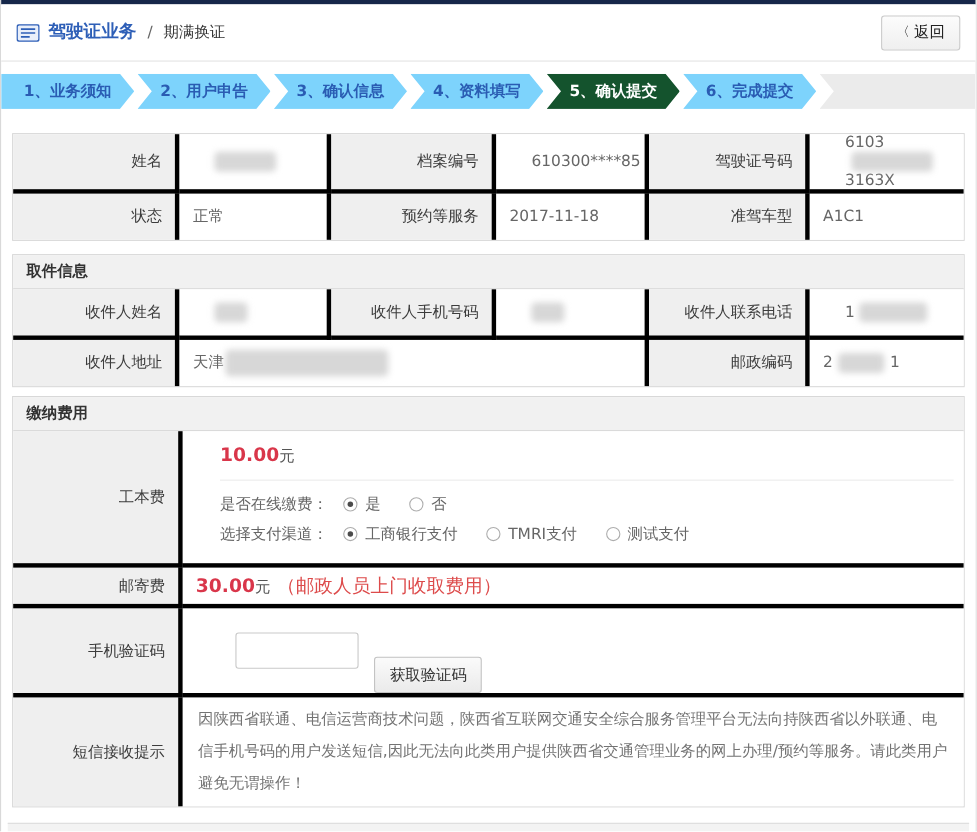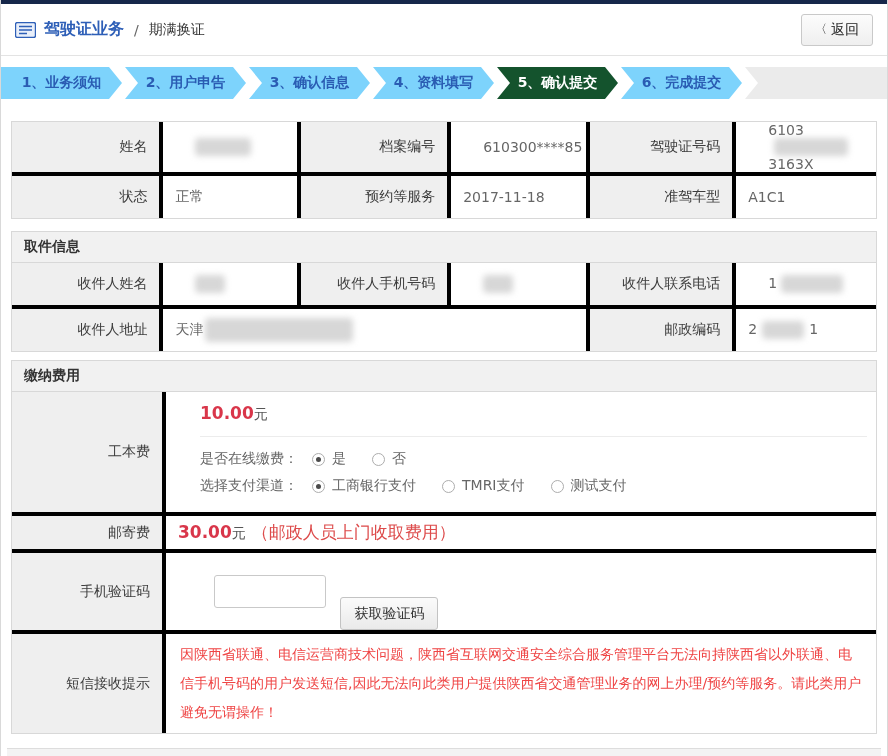--- a/index.html
+++ b/index.html
@@ -101,21 +101,21 @@
   .code-input {
     width:112px; height:33px; border:1px solid #c9c9c9; border-radius:3px;
     padding:0 8px; font-size:14px; color:#333; background:#fff; outline:none;
     vertical-align:middle;
   }
   .code-btn {
     margin-left:10px; height:33px; padding:0 13px; font-size:14px; color:#333;
     background:linear-gradient(#fbfbfb,#eaeaea); border:1px solid #c3c3c3;
     border-radius:3px; cursor:pointer; vertical-align:middle;margin-top:44px;
   }
-  .sms-text { color:#ef4444; line-height:29px; padding:6px 14px 6px 2px; display:block; }
+  .sms-text { color:#737373; line-height:29px; padding:6px 14px 6px 2px; display:block; }
 
   
   .footer {
     margin:14px 6px 0; height:53px; background:#f3f3f3; border-top:1px solid #ddd;
     display:flex; align-items:center; justify-content:flex-end;
     padding-right:58px; gap:13px;
   }
   .btn-primary {
     background:#3e7fdd; border:1px solid #3671c8; color:#fff;
     font-size:14px; padding:6px 15px; border-radius:3px; cursor:pointer;

